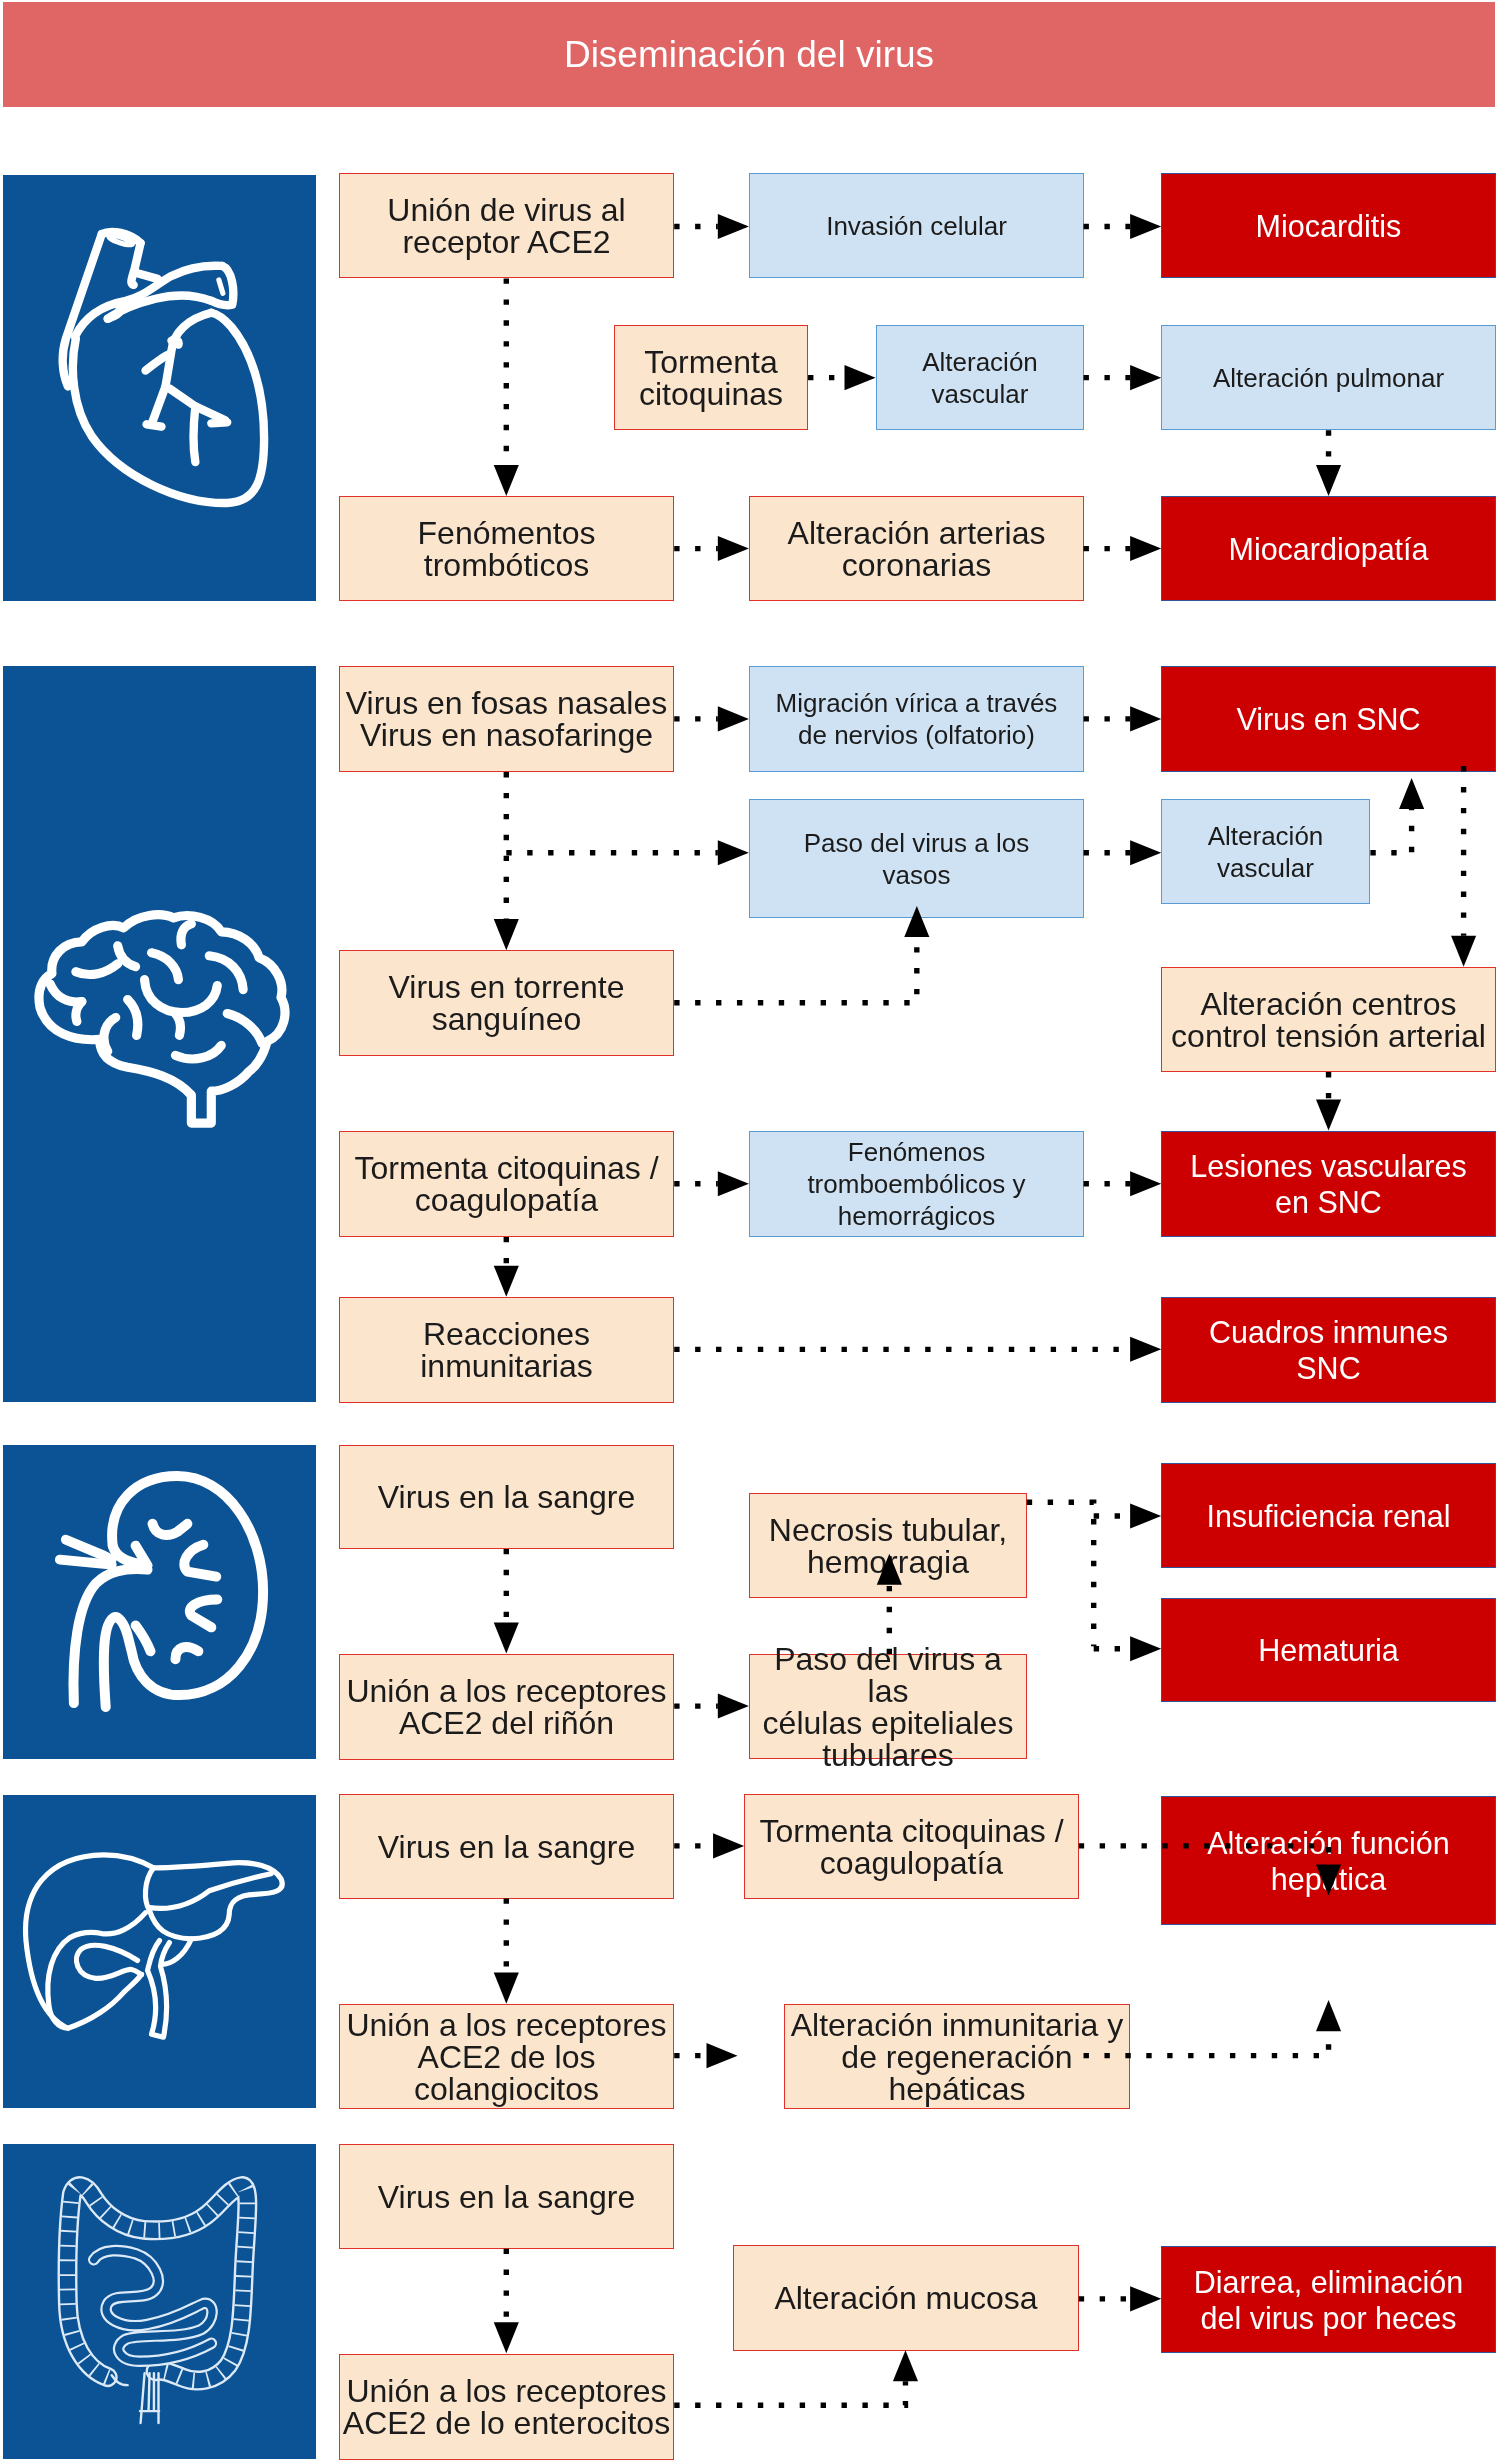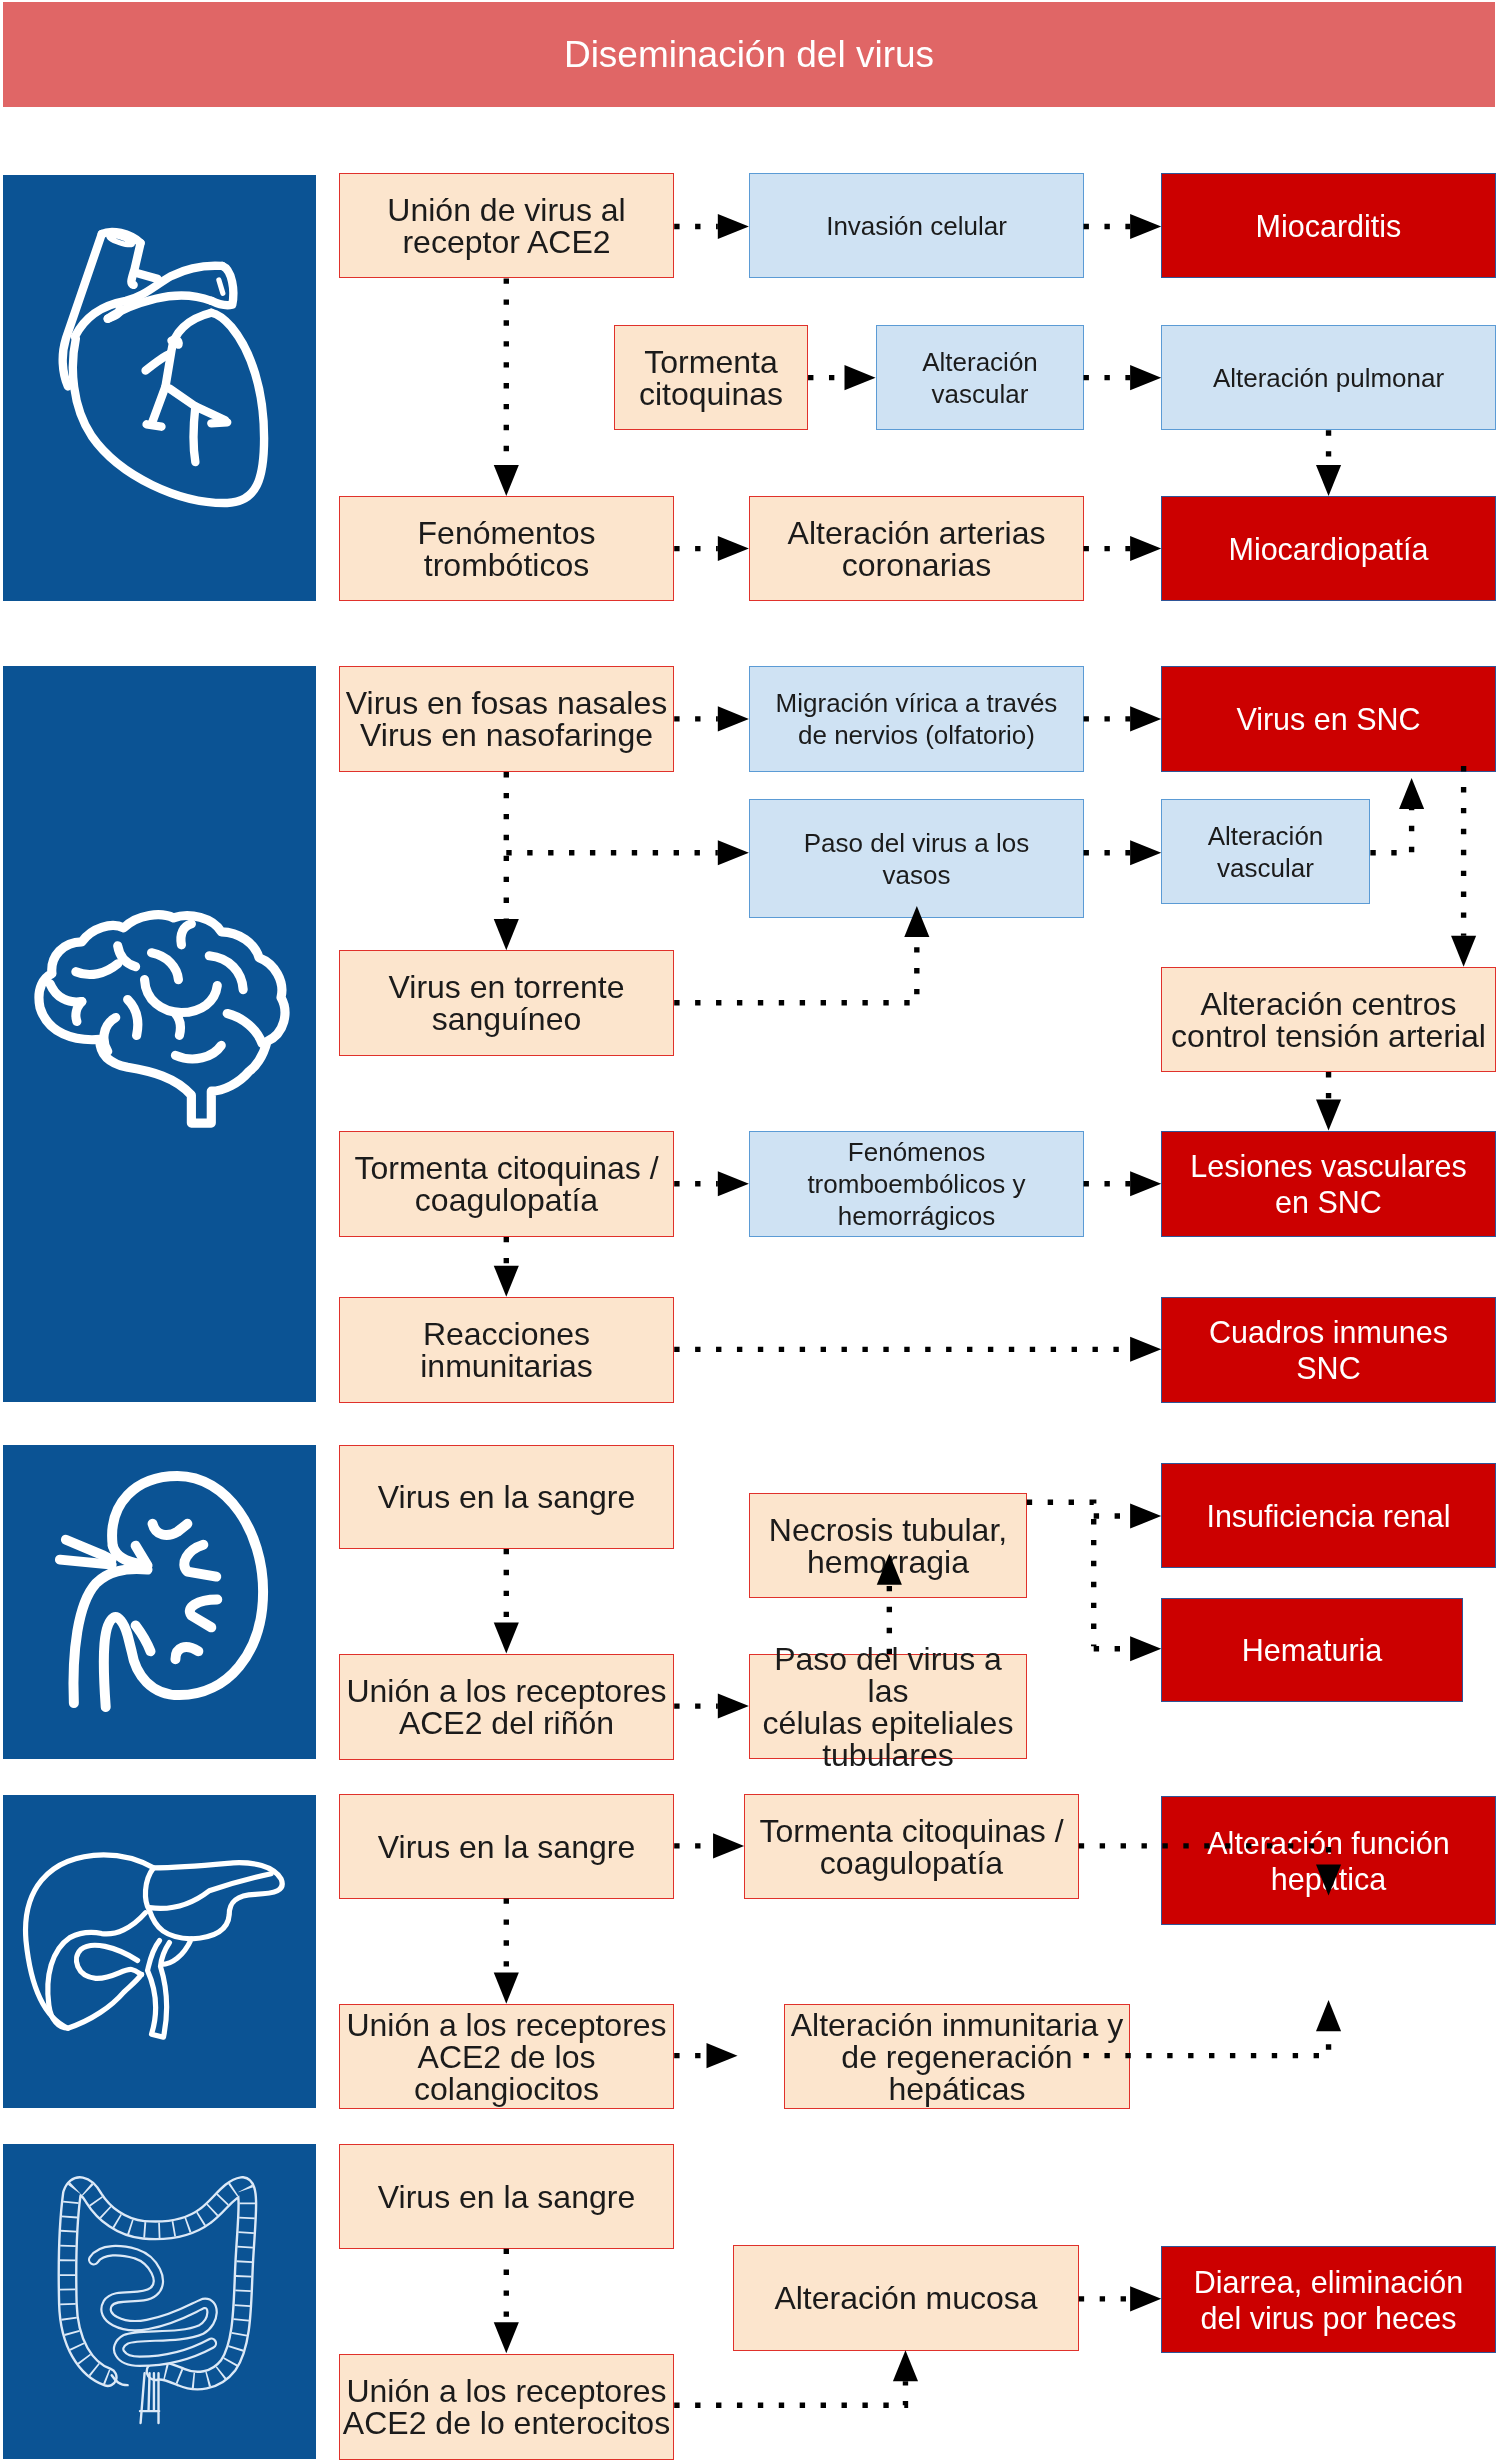--- a/index.html
+++ b/index.html
@@ -131,21 +131,21 @@
     <path d="M 910 740 C 810 740 750 780 780 820 L 880 880"></path>
     <path d="M 815 1000 C 750 960 700 980 700 1040"></path>
     <path d="M 500 870 C 530 910 555 950 575 1000"></path>
   </g>
 </svg>
 
 <div class="box cause" style="left:339px;top:1445px;width:335px;height:104px;">Virus en la sangre</div>
 <div class="box cause" style="left:749px;top:1449px;width:278px;height:105px;margin-top:44px;">Necrosis tubular,
 hemorragia</div>
 <div class="box outcome" style="left:1161px;top:1463px;width:335px;height:105px;">Insuficiencia renal</div>
-<div class="box outcome" style="left:1161px;top:1598px;width:302px;height:104px;">Hematuria</div>
+<div class="box outcome" style="left:1161px;top:1598px;width:335px;height:104px;">Hematuria</div>
 <div class="box cause" style="left:339px;top:1654px;width:335px;height:106px;">Unión a los receptores
 ACE2 del riñón</div>
 <div class="box cause" style="left:749px;top:1654px;width:278px;height:105px;">Paso del virus a las
 células epiteliales
 tubulares</div>
 
 <div class="panel" style="top:1795px;height:313px;"></div>
 <svg class="icon" viewBox="0 0 1440 1380" style="left:12px;top:1817px;width:287px;height:275px;">
   <g stroke-width="26">
     <path d="M 280 1060 C 150 1000 90 820 70 620 C 50 380 170 195 460 190 C 560 190 640 215 710 255 C 850 255 1000 240 1110 230 C 1210 225 1310 245 1350 310 C 1375 370 1320 385 1220 388 C 1120 392 1090 430 1090 490 C 1085 560 1030 605 900 612 C 860 700 800 740 750 740"></path>

